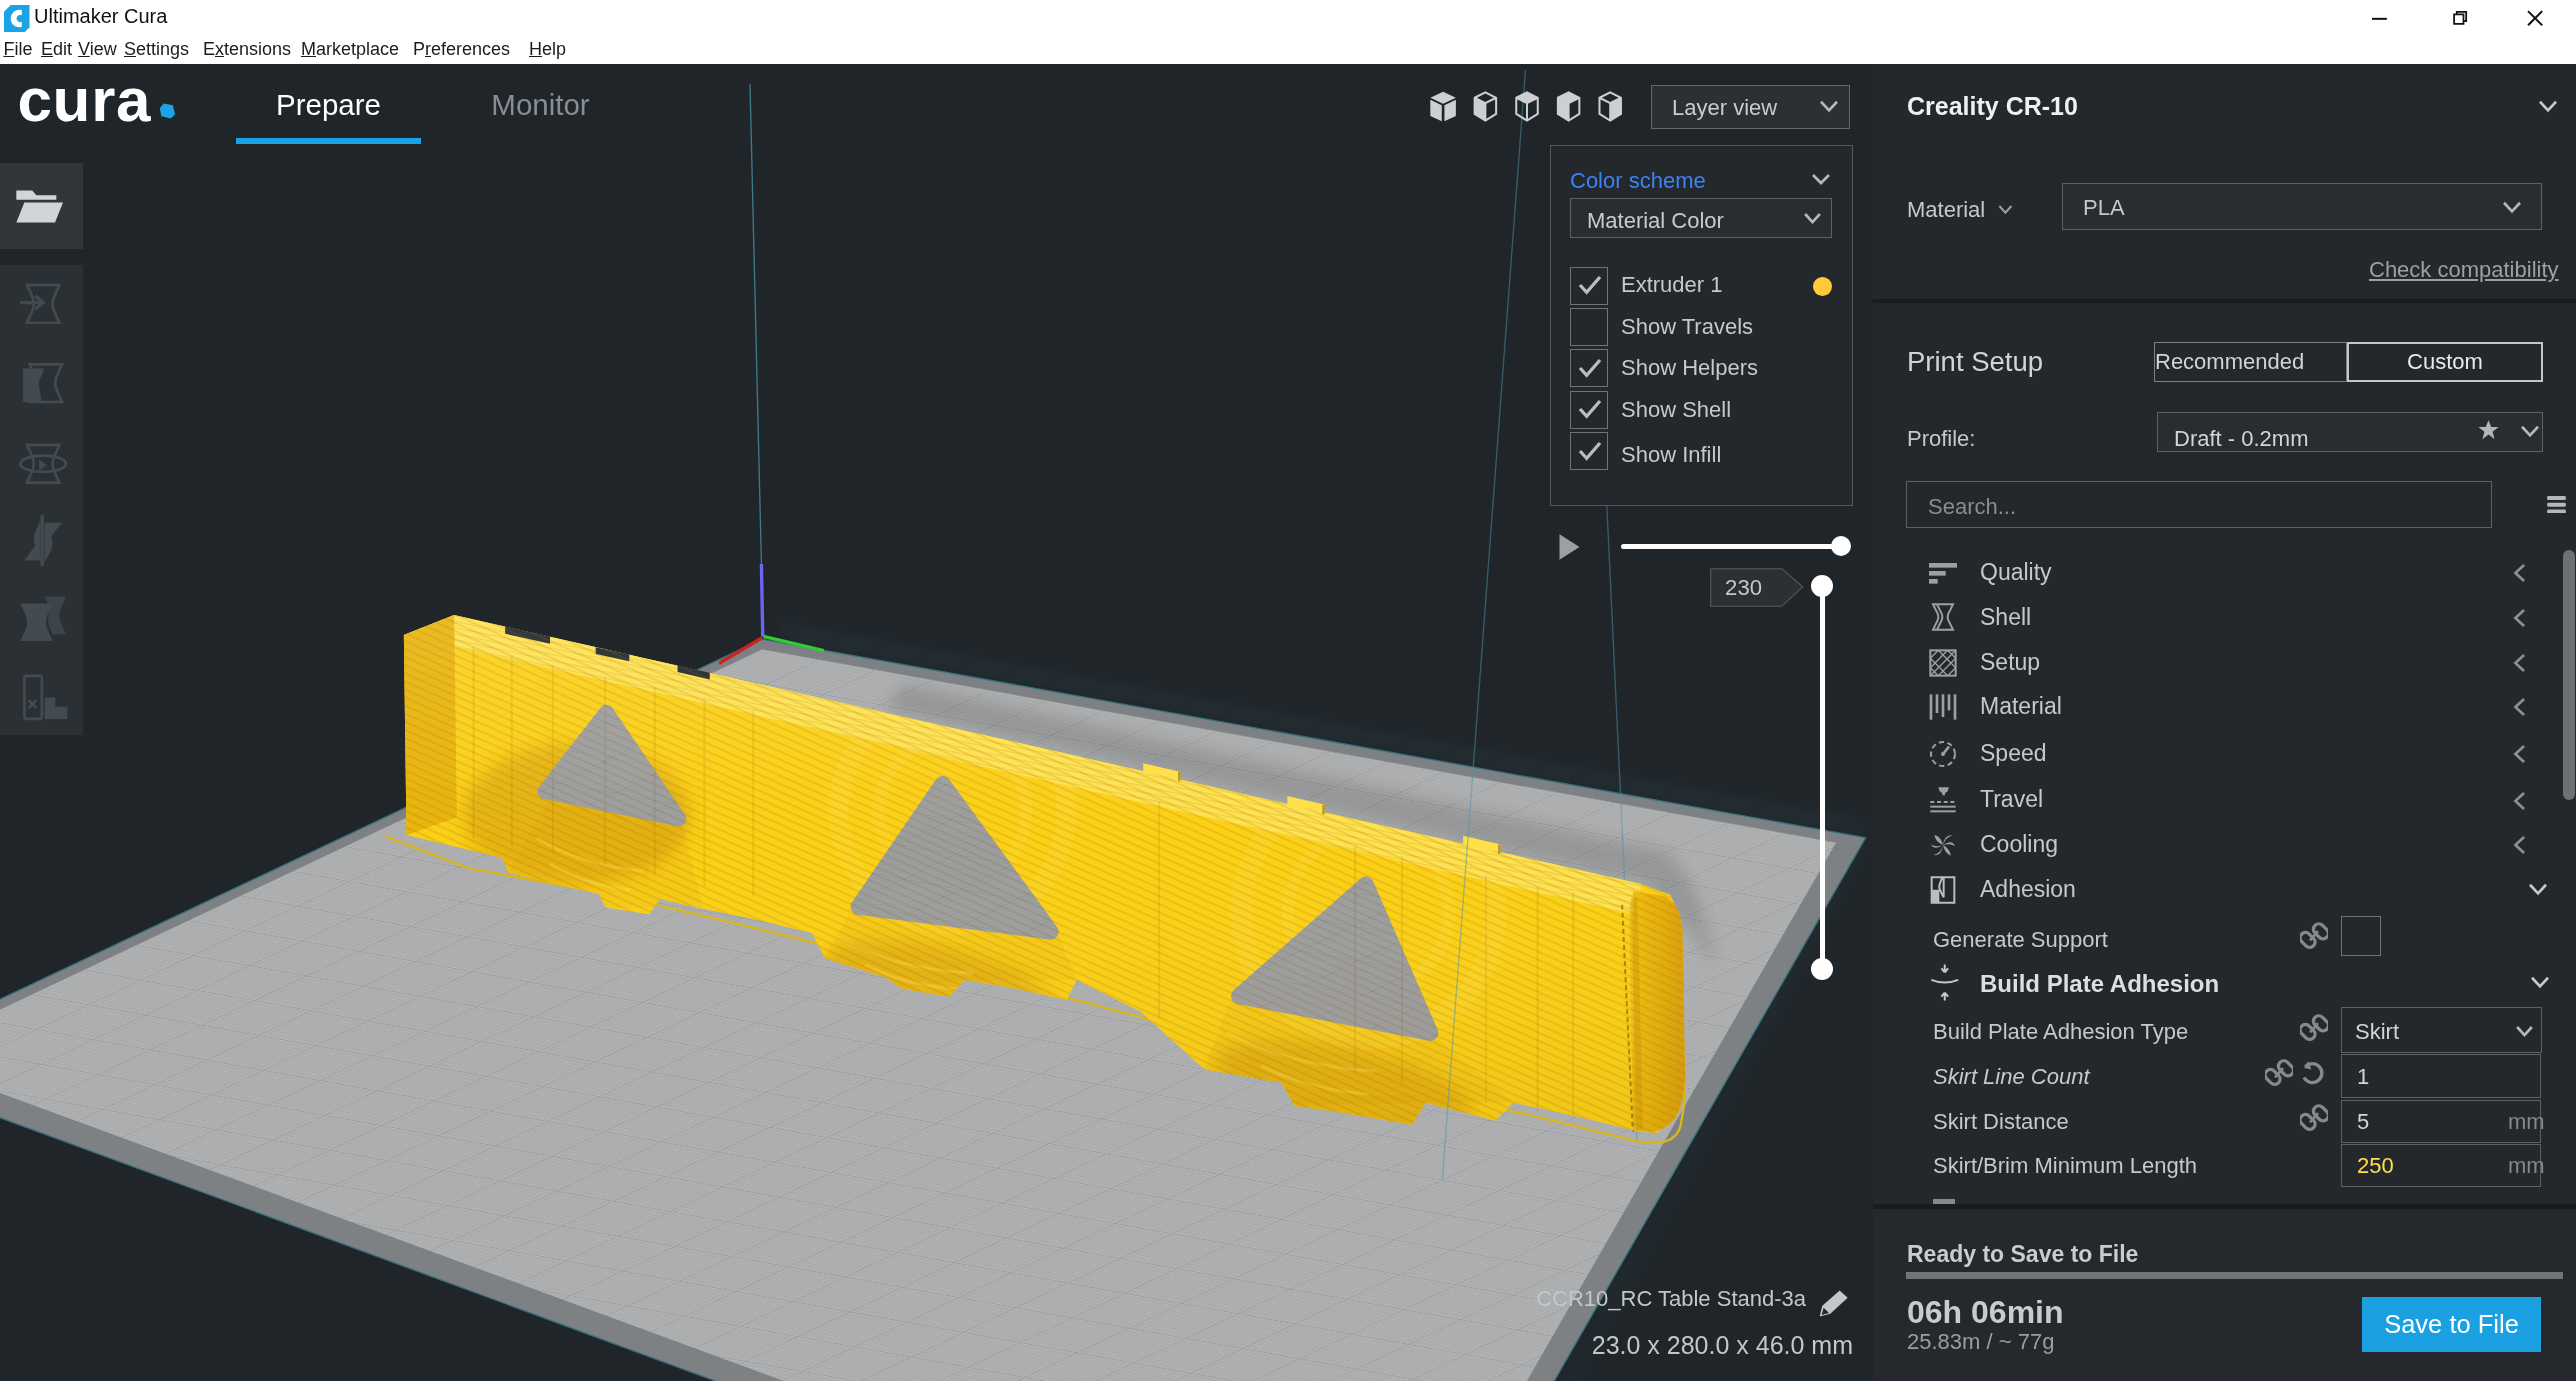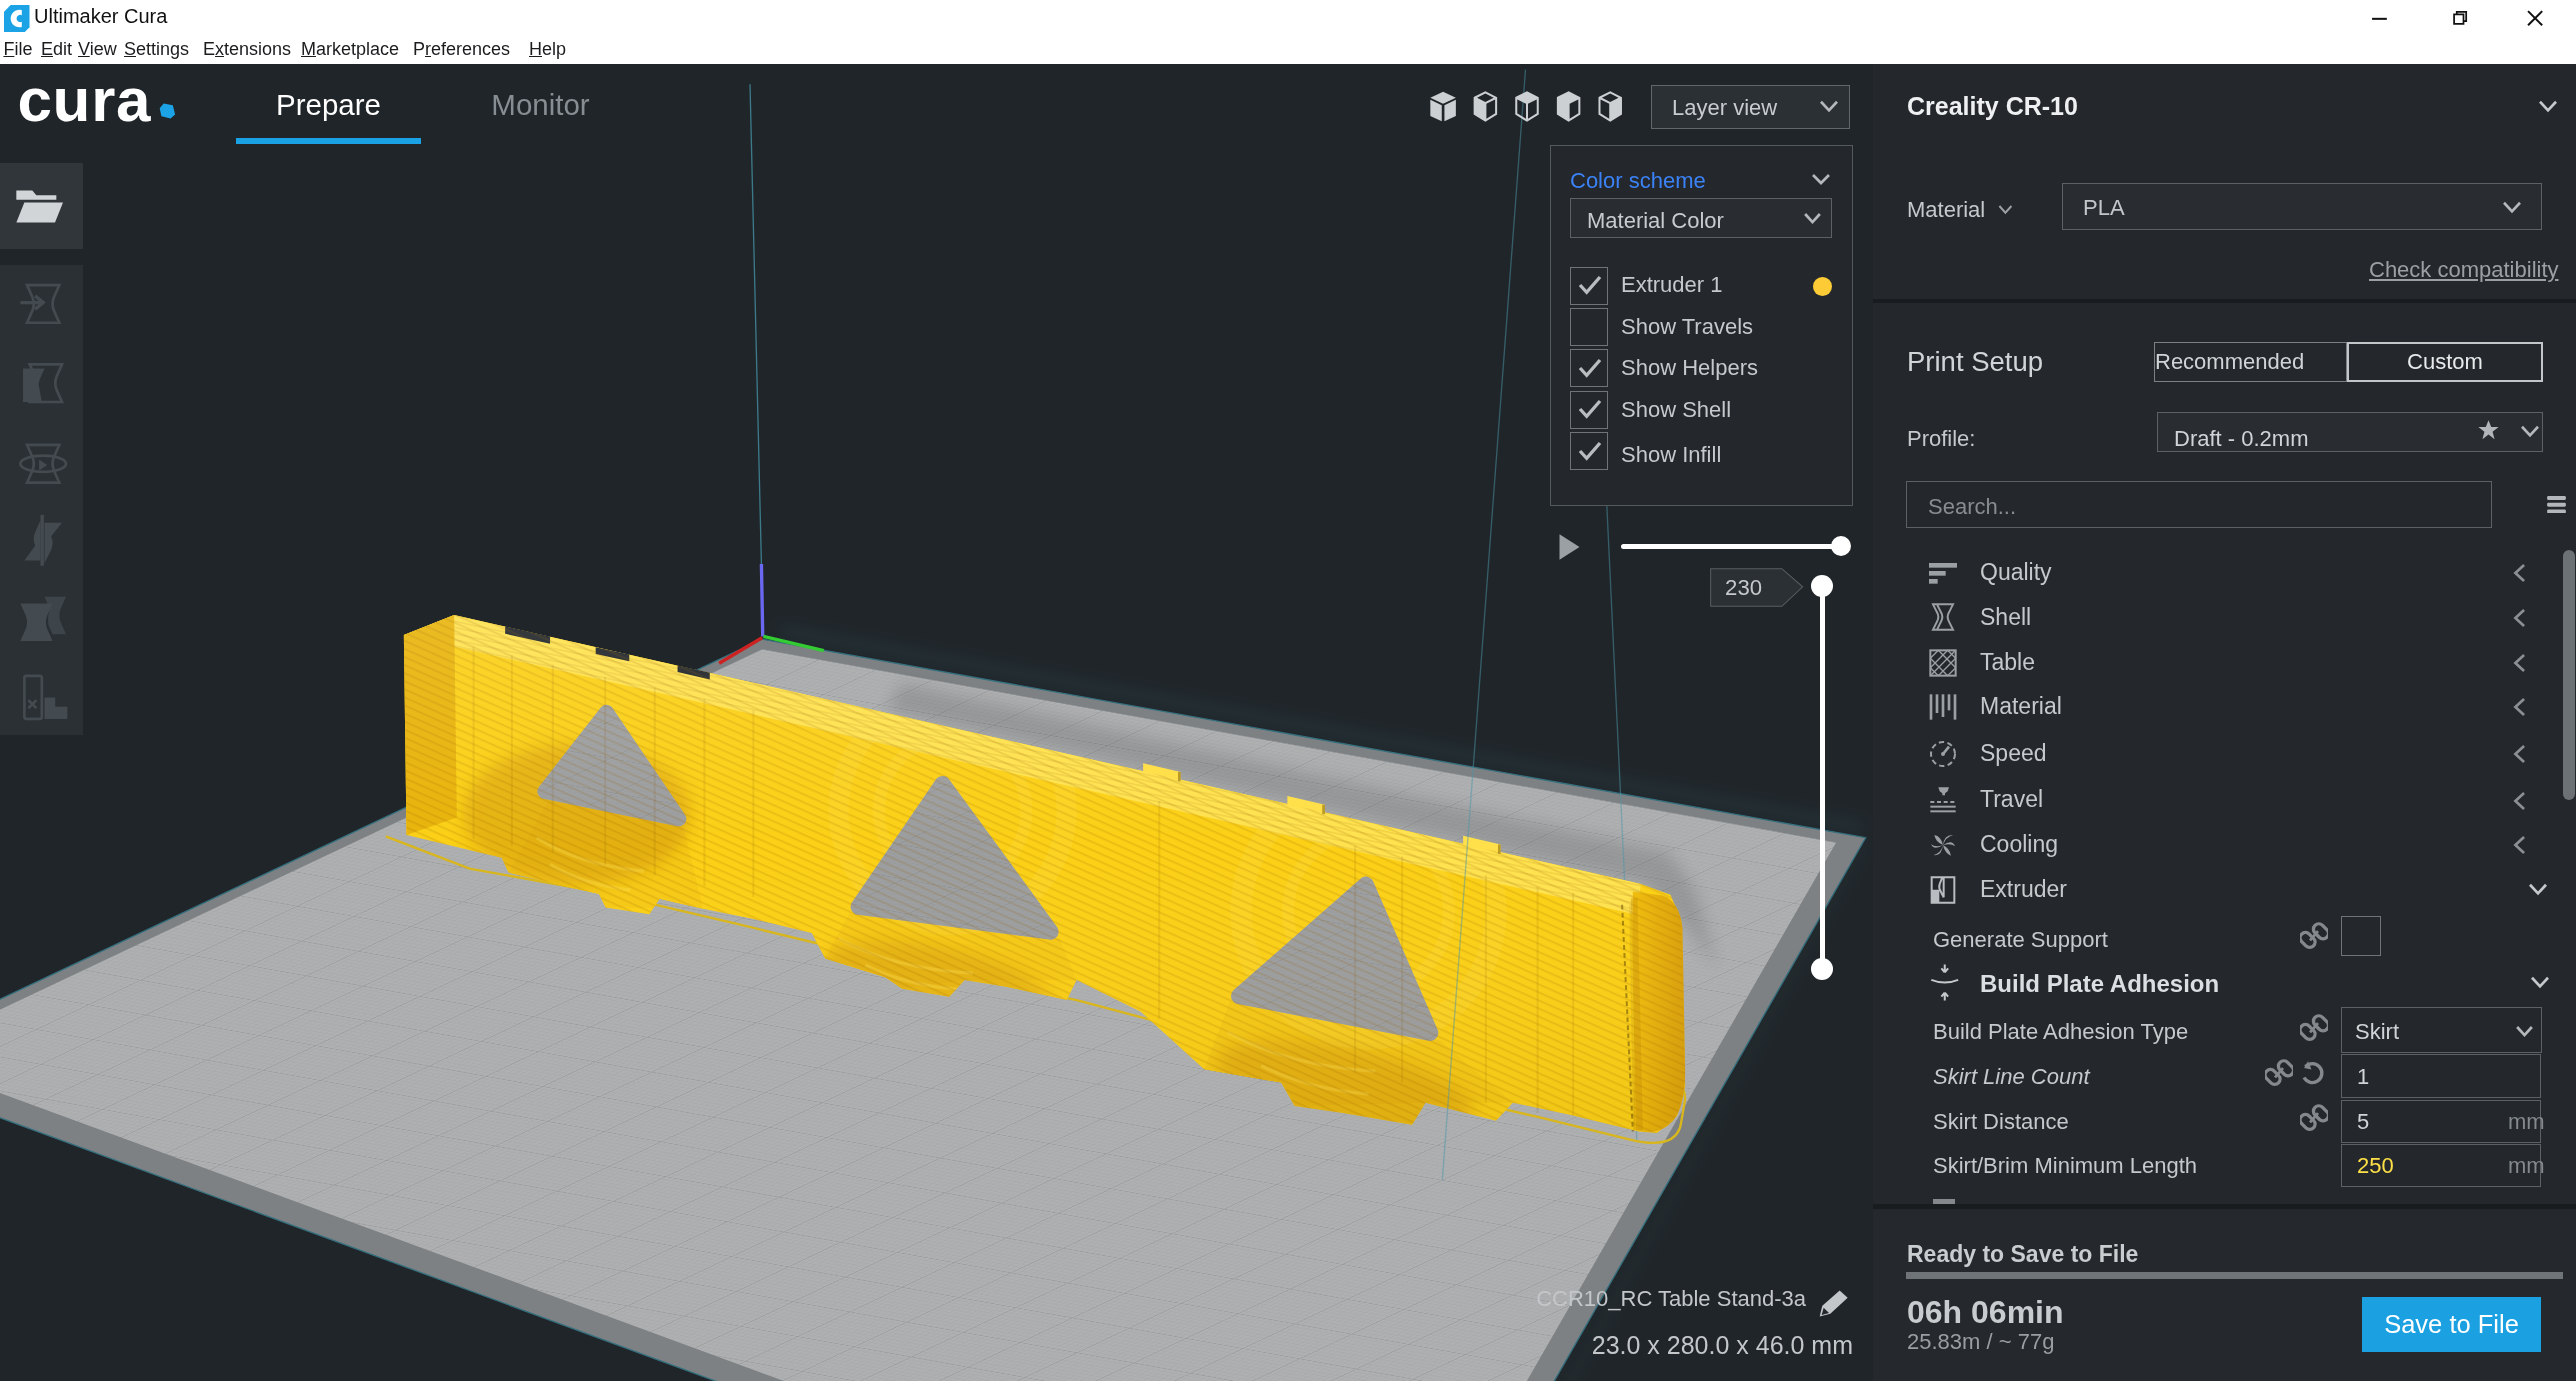--- a/index.html
+++ b/index.html
@@ -381,21 +381,21 @@
       </svg>
     <div class="lbl" style="left:107px;top:540px;font-size:23px">Shell</div>
     <svg class="chev" style="left:639px;top:544px" width="14.8" height="20" viewBox="0 0 22 30">
         <path d="M18 3 L5 15 L18 27" stroke="#8b9094" stroke-width="4" fill="none"></path>
       </svg>
 
     <svg class="abs" style="left:56px;top:585px" width="28" height="28" viewBox="0 0 42 42">
         <rect x="2" y="2" width="38" height="38" stroke="#9aa0a4" stroke-width="3" fill="none"></rect>
         <path d="M2 14 L14 2 M2 28 L28 2 M2 40 L40 2 M14 40 L40 14 M28 40 L40 28 M2 14 L28 40 M2 28 L14 40 M14 2 L40 28 M28 2 L40 14" stroke="#9aa0a4" stroke-width="2" fill="none"></path>
       </svg>
-    <div class="lbl" style="left:107px;top:585px;font-size:23px">Table</div>
+    <div class="lbl" style="left:107px;top:585px;font-size:23px">Setup</div>
     <svg class="chev" style="left:639px;top:589px" width="14.8" height="20" viewBox="0 0 22 30">
         <path d="M18 3 L5 15 L18 27" stroke="#8b9094" stroke-width="4" fill="none"></path>
       </svg>
 
     <svg class="abs" style="left:56px;top:629px" width="28" height="28" viewBox="0 0 42 42">
         <g stroke="#9aa0a4" stroke-width="4" fill="none">
           <path d="M3 2 V40"></path>
           <path d="M12 2 V30"></path>
           <path d="M21 2 V36"></path>
           <path d="M30 2 V26"></path>
@@ -442,21 +442,21 @@
       </svg>
     <div class="lbl" style="left:107px;top:767px;font-size:23px">Cooling</div>
     <svg class="chev" style="left:639px;top:771px" width="14.8" height="20" viewBox="0 0 22 30">
         <path d="M18 3 L5 15 L18 27" stroke="#8b9094" stroke-width="4" fill="none"></path>
       </svg>
 
     <svg class="abs" style="left:56px;top:812px" width="28" height="28" viewBox="0 0 42 42">
         <path d="M4 2 L20 2 L16 12 Q14 18 18 24 L22 32 L22 2 L38 2 L38 40 L4 40 Z M4 40 L4 22 L14 22 L14 40" stroke="#b9bdc0" stroke-width="3" fill="none"></path>
         <path d="M4 22 L14 22 L14 40 L4 40 Z" fill="#b9bdc0"></path>
       </svg>
-    <div class="lbl" style="left:107px;top:812px;font-size:23px">Extruder</div>
+    <div class="lbl" style="left:107px;top:812px;font-size:23px">Adhesion</div>
     <svg class="chev" style="left:655px;top:818px" width="20" height="14.8" viewBox="0 0 30 22">
         <path d="M3 4 L15 17 L27 4" stroke="#c6c9cb" stroke-width="4" fill="none"></path>
       </svg>
   </div>
   <div id="adhesion">
     <svg class="abs" style="left:427px;top:857px" width="28" height="29.5" viewBox="0 0 42 44">
         <g stroke="#85898d" stroke-width="5" fill="none">
           <rect x="3" y="16" width="16" height="25" rx="8" transform="rotate(-45 11 28)"></rect>
           <rect x="23" y="3" width="16" height="25" rx="8" transform="rotate(-45 31 15)"></rect>
           <path d="M15 29 L27 15" stroke-width="4"></path>

